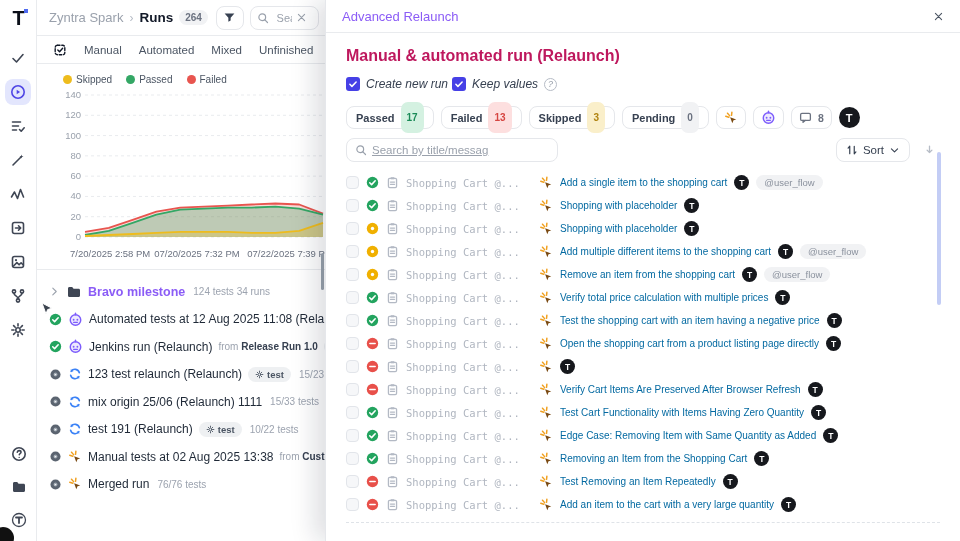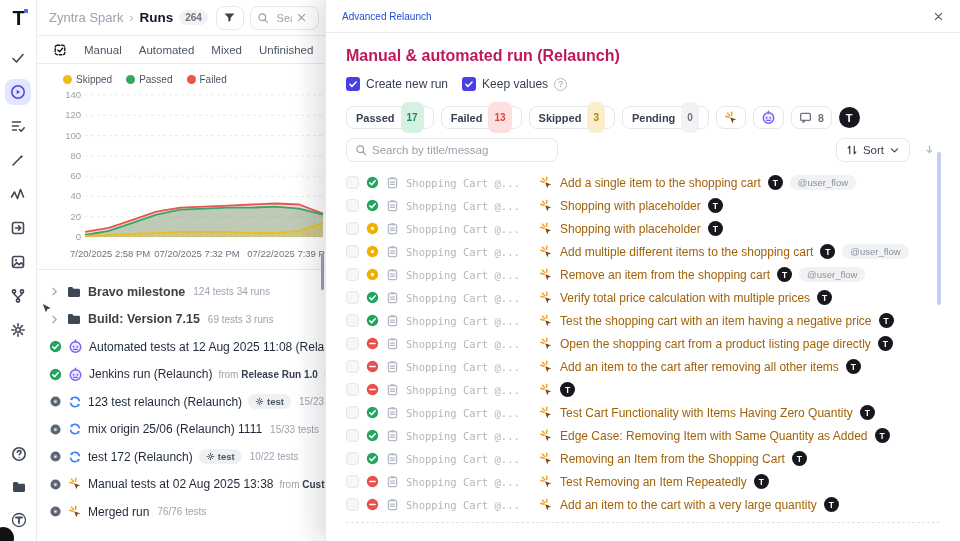--- a/index.html
+++ b/index.html
@@ -38,35 +38,35 @@
   .p-tabs .tab { font-size:11.5px; color:#4b5563; cursor:pointer; white-space:nowrap; }
   .legend { display:flex; gap:14px; margin:10px 0 0 26px; }
   .legend .li { display:flex; align-items:center; gap:4px; font-size:10px; color:#4b5563; }
   .legend .dot { width:9px; height:9px; border-radius:50%; }
   .chart-wrap { margin-left:0; }
   .runs-divider { border-top:1px solid #e9ebee; margin-top:2px; }
   .runs { padding:8px 0 0 12px; }
   .run-row { height:27.5px; display:flex; align-items:center; gap:6px; white-space:nowrap;
     overflow:hidden; cursor:pointer; }
   .run-name { font-size:12px; color:#1f2937; }
-  .run-row.folder .run-name { font-size:12.5px; font-weight:bold; color:#404040; }
+  .run-row.folder .run-name { font-size:12.5px; font-weight:bold; color:#8b5cf6; }
   .run-meta { font-size:10px; color:#9ca3af; margin-left:2px; }
   .run-from { font-size:10px; color:#9ca3af; }
   .run-from b { color:#374151; font-size:10px; }
   .tag-badge { display:inline-flex; align-items:center; gap:3px; background:#eef0f2; color:#4b5563;
     border-radius:9px; padding:2px 7px; font-size:9.5px; font-weight:bold; }
   .lp-scroll { position:absolute; right:1px; top:253px; width:3px; height:37px; background:#9aa3ad;
     border-radius:2px; }
 
   
   .modal { position:absolute; left:325px; top:0; bottom:0; right:0; background:#fff; z-index:5;
     box-shadow:-10px 0 24px rgba(15,23,42,.14); border-left:1px solid #e5e7eb; }
   .m-header { height:33px; display:flex; align-items:center; justify-content:space-between;
     padding:0 16px; border-bottom:1px solid #e9ebee; }
-  .m-header .ttl { font-size:10px; color:#1d4ed8; }
+  .m-header .ttl { font-size:13px; color:#8b5cf6; }
   .m-close { color:#4b5563; cursor:pointer; display:flex; }
   .m-body { padding:14px 20px 0 20px; }
   .m-title { font-size:16px; font-weight:bold; color:#be185d; }
   .m-inputrow { display:flex; align-items:center; gap:12px; margin-top:12px; }
   .m-input { width:440px; height:28px; border:1px solid #d6dae1; border-radius:7px; padding:0 10px;
     font-size:12px; color:#111827; font-family:"Liberation Sans",sans-serif; position:relative; }
   .ibeam { position:absolute; left:311px; top:7px; width:8px; height:14px; color:#374151; pointer-events:none;}
   .cb-item { display:flex; align-items:center; gap:6px; font-size:12px; color:#374151; white-space:nowrap; }
   .cb-box { width:14px; height:14px; border-radius:3px; background:#4640e6; display:flex;
     align-items:center; justify-content:center; color:#fff; }
@@ -78,33 +78,33 @@
   .chip .cnt { font-size:10px; font-weight:bold; border-radius:7px; padding:10px 6px; }
   .chip.icon-only { padding:0 7px; }
   .avatar { width:21px; height:21px; border-radius:50%; background:#16181d; color:#fff; display:flex;
     align-items:center; justify-content:center; font-size:11px; font-weight:bold; cursor:pointer; }
   .toolrow { display:flex; align-items:center; margin-top:9px; gap:8px; }
   .sel-chip { height:24px; border:1px solid #e5e7eb; border-radius:8px; display:flex; align-items:center;
     gap:6px; padding:0 9px; font-size:11.5px; font-weight:bold; color:#374151; cursor:pointer; }
   .sel-cb { width:12px; height:12px; border:1px solid #e2e5ea; border-radius:3px; background:#f6f7f9; }
   .m-search { width:212px; height:24px; border:1px solid #e5e7eb; border-radius:8px; display:flex;
     align-items:center; gap:5px; padding:0 8px; color:#9aa1ac; }
-  .m-search span { font-size:11.5px; }
+  .m-search span { font-size:11.5px;text-decoration:underline; }
   .toolrow .spacer { flex:1; }
   .sort-chip { height:24px; border:1px solid #e5e7eb; border-radius:8px; display:flex; align-items:center;
     gap:5px; padding:0 9px; font-size:11.5px; color:#374151; cursor:pointer; }
   .dl-btn { width:22px; height:22px; display:flex; align-items:center; justify-content:center;
     color:#b6bcc6; cursor:pointer; }
   .tests { margin-top:9px; }
   .t-row { height:23px; display:flex; align-items:center; gap:7px; white-space:nowrap; overflow:hidden; }
   .t-cb { width:13px; height:13px; border:1px solid #e2e5ea; border-radius:4px; background:#f6f7f9;
     flex:0 0 auto; cursor:pointer; }
   .t-code { font-family:"DejaVu Sans Mono", monospace; font-size:10.5px; color:#b0b6c0;
     width:126px; flex:0 0 auto; overflow:hidden; }
-  .t-title { font-size:12px; color:#a16207; }
+  .t-title { font-size:10px; color:#0369a1; }
   .t-avatar { width:15px; height:15px; border-radius:50%; background:#16181d; color:#fff;
     font-size:8.5px; font-weight:bold; display:flex; align-items:center; justify-content:center; flex:0 0 auto; }
   .t-pill { background:#f1f2f4; color:#8a919d; border-radius:8px; font-size:9.5px; padding:2px 8px; }
   .m-footer { border-top:1px dashed #dfe3e8; margin:6px 20px 0 20px; padding-top:10px; display:flex; gap:8px; }
   .rp-scroll { position:absolute; right:19px; top:152px; width:4px; height:153px; background:#c3cdf5;
     border-radius:2px; }
 
   .cursor-arrow { position:absolute; left:41px; top:302px; z-index:3; pointer-events:none; }
   .corner-blob { position:absolute; left:-8px; bottom:-8px; width:22px; height:22px; border-radius:50%;
     background:#111; z-index:9; }
@@ -311,34 +311,20 @@
           </svg>
         </span>
             <span style="color:#3f4654">
           <svg width="16" height="16" viewBox="0 0 16 16" fill="none" stroke="currentColor" stroke-width="1.6" stroke-linecap="round" stroke-linejoin="round">
             <path d="M2 4.5c0-.8.6-1.5 1.4-1.5h2.8l1.4 1.7h5C13.4 4.7 14 5.3 14 6.1v5.4c0 .8-.6 1.5-1.4 1.5H3.4c-.8 0-1.4-.7-1.4-1.5z" fill="#3f4654" stroke="none"></path>
           </svg>
         </span>
         <span class="run-name">Bravo milestone</span>
         <span class="run-meta">124 tests   34 runs</span>
      </div>
-      <div class="run-row folder">
-       <span style="color:#9aa1ac">
-          <svg width="11" height="11" viewBox="0 0 16 16" fill="none" stroke="currentColor" stroke-width="1.6" stroke-linecap="round" stroke-linejoin="round">
-            <path d="M5.5 3l5 5-5 5"></path>
-          </svg>
-        </span>
-            <span style="color:#3f4654">
-          <svg width="16" height="16" viewBox="0 0 16 16" fill="none" stroke="currentColor" stroke-width="1.6" stroke-linecap="round" stroke-linejoin="round">
-            <path d="M2 4.5c0-.8.6-1.5 1.4-1.5h2.8l1.4 1.7h5C13.4 4.7 14 5.3 14 6.1v5.4c0 .8-.6 1.5-1.4 1.5H3.4c-.8 0-1.4-.7-1.4-1.5z" fill="#3f4654" stroke="none"></path>
-          </svg>
-        </span>
-        <span class="run-name">Build: Version 7.15</span>
-        <span class="run-meta">69 tests   3 runs</span>
-     </div>
       <div class="run-row run">
        <span>
           <svg width="13" height="13" viewBox="0 0 16 16">
             <circle cx="8" cy="8" r="7" fill="#23a45f"></circle>
             <path d="M4.6 8.3l2.3 2.3 4.4-4.8" stroke="#fff" stroke-width="1.9" fill="none" stroke-linecap="round" stroke-linejoin="round"></path>
           </svg>
         </span>
             <span>
           <svg width="15" height="15" viewBox="0 0 16 16">
             <circle cx="8" cy="8.6" r="5.6" fill="#ede9fe" stroke="#7c5cfc" stroke-width="1.5"></circle>
@@ -420,21 +406,21 @@
             <path d="M7 6.8l2.4 1.4L7 9.6z" fill="#fff"></path>
           </svg>
         </span>
             <span>
           <svg width="14" height="14" viewBox="0 0 16 16">
             <path d="M13 6.5A5.2 5.2 0 0 0 3.6 5M3 9.5A5.2 5.2 0 0 0 12.4 11" fill="none" stroke="#3b82f6" stroke-width="1.8" stroke-linecap="round"></path>
             <path d="M3.2 2.2v3h3z" fill="#3b82f6"></path>
             <path d="M12.8 13.8v-3h-3z" fill="#3b82f6"></path>
           </svg>
         </span>
-        <span class="run-name">test 172  (Relaunch)</span>
+        <span class="run-name">test 191  (Relaunch)</span>
         <span class="tag-badge"><span>
             <svg width="9" height="9" viewBox="0 0 16 16" fill="none" stroke="currentColor" stroke-width="1.6" stroke-linecap="round" stroke-linejoin="round">
               <circle cx="8" cy="8" r="2.4"></circle>
               <path d="M8 2v2M8 12v2M2 8h2M12 8h2M4 4l1.4 1.4M10.6 10.6L12 12M12 4l-1.4 1.4M5.4 10.6L4 12"></path>
             </svg>
           </span>test</span>
         <span class="run-meta">10/22 tests</span>
      </div>
       <div class="run-row run">
        <span>
@@ -485,21 +471,21 @@
     <span class="ttl">Advanced Relaunch</span>
     <span class="m-close" id="modal-x-slot">
         <svg width="11" height="11" viewBox="0 0 16 16" fill="none" stroke="currentColor" stroke-width="1.6" stroke-linecap="round" stroke-linejoin="round">
           <path d="M3.5 3.5l9 9M12.5 3.5l-9 9"></path>
         </svg>
       </span>
   </div>
   <div class="m-body">
     <div class="m-title">Manual &amp; automated run (Relaunch)</div>
     <div class="m-inputrow">
-      <div id="m-checkboxes" style="display:flex;gap:14px;">
+      <div id="m-checkboxes" style="display:flex;gap:4px;font-style:italic;">
           <span class="cb-item">
        <span class="cb-box">
               <svg width="10" height="10" viewBox="0 0 16 16">
                 <path d="M3 8.5l3.3 3.3L13 4.8" stroke="#fff" stroke-width="2.4" fill="none" stroke-linecap="round" stroke-linejoin="round"></path>
               </svg>
             </span>
        <span>Create new run</span>
 
      </span>
           <span class="cb-item">
@@ -818,21 +804,20 @@
               <path d="M5.5 7.5h5M5.5 10.2h5"></path>
             </svg>
           </span>
        <span class="t-code">Shopping Cart @...</span>
        <span style="flex:0 0 auto;display:flex">
             <svg width="14" height="14" viewBox="0 0 16 16">
               <path d="M2 6l3.5 1.2M4 2.5l2.4 2.8M9 1.5L8.6 5" stroke="#f0a020" stroke-width="1.7" stroke-linecap="round" fill="none"></path>
               <path d="M7 7l7 2.6-3.1 1.1L9.5 14z" fill="#7a4a12"></path>
             </svg>
           </span>
-       <span class="t-title">Add an item to the cart after removing all other items</span>
        <span class="t-avatar">T</span>
 
      </div>
         <div class="t-row">
        <span class="t-cb"></span>
        <span style="flex:0 0 auto;display:flex">
             <svg width="13" height="13" viewBox="0 0 16 16">
               <circle cx="8" cy="8" r="7" fill="#e8504a"></circle>
               <path d="M4.8 8h6.4" stroke="#fff" stroke-width="2" stroke-linecap="round"></path>
             </svg>
@@ -844,20 +829,21 @@
               <path d="M5.5 7.5h5M5.5 10.2h5"></path>
             </svg>
           </span>
        <span class="t-code">Shopping Cart @...</span>
        <span style="flex:0 0 auto;display:flex">
             <svg width="14" height="14" viewBox="0 0 16 16">
               <path d="M2 6l3.5 1.2M4 2.5l2.4 2.8M9 1.5L8.6 5" stroke="#f0a020" stroke-width="1.7" stroke-linecap="round" fill="none"></path>
               <path d="M7 7l7 2.6-3.1 1.1L9.5 14z" fill="#7a4a12"></path>
             </svg>
           </span>
+       <span class="t-title">Verify Cart Items Are Preserved After Browser Refresh</span>
        <span class="t-avatar">T</span>
 
      </div>
         <div class="t-row">
        <span class="t-cb"></span>
        <span style="flex:0 0 auto;display:flex">
             <svg width="13" height="13" viewBox="0 0 16 16">
               <circle cx="8" cy="8" r="7" fill="#23a45f"></circle>
               <path d="M4.6 8.3l2.3 2.3 4.4-4.8" stroke="#fff" stroke-width="1.9" fill="none" stroke-linecap="round" stroke-linejoin="round"></path>
             </svg>

